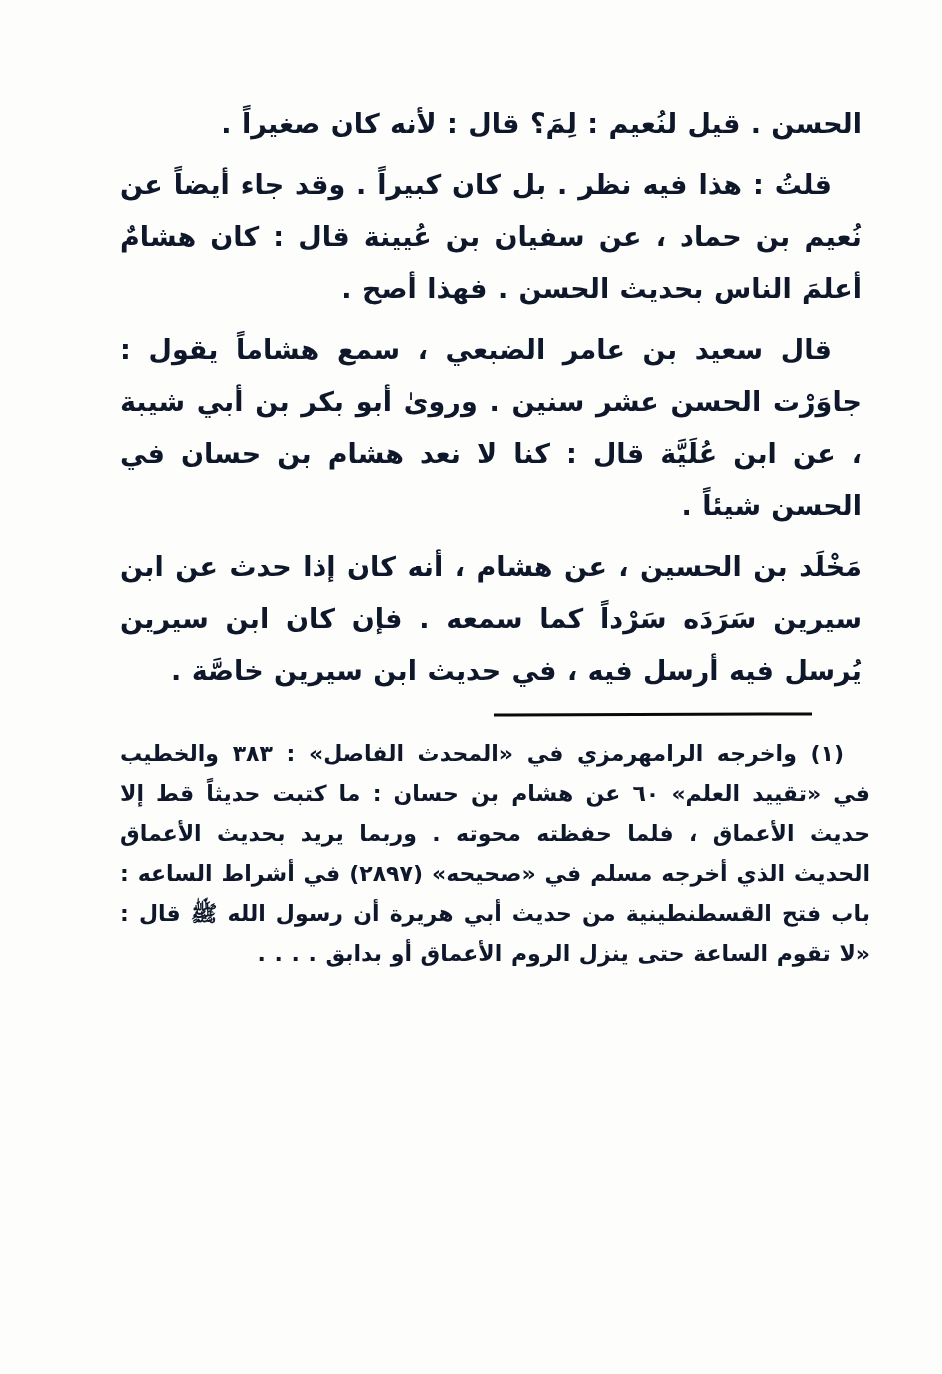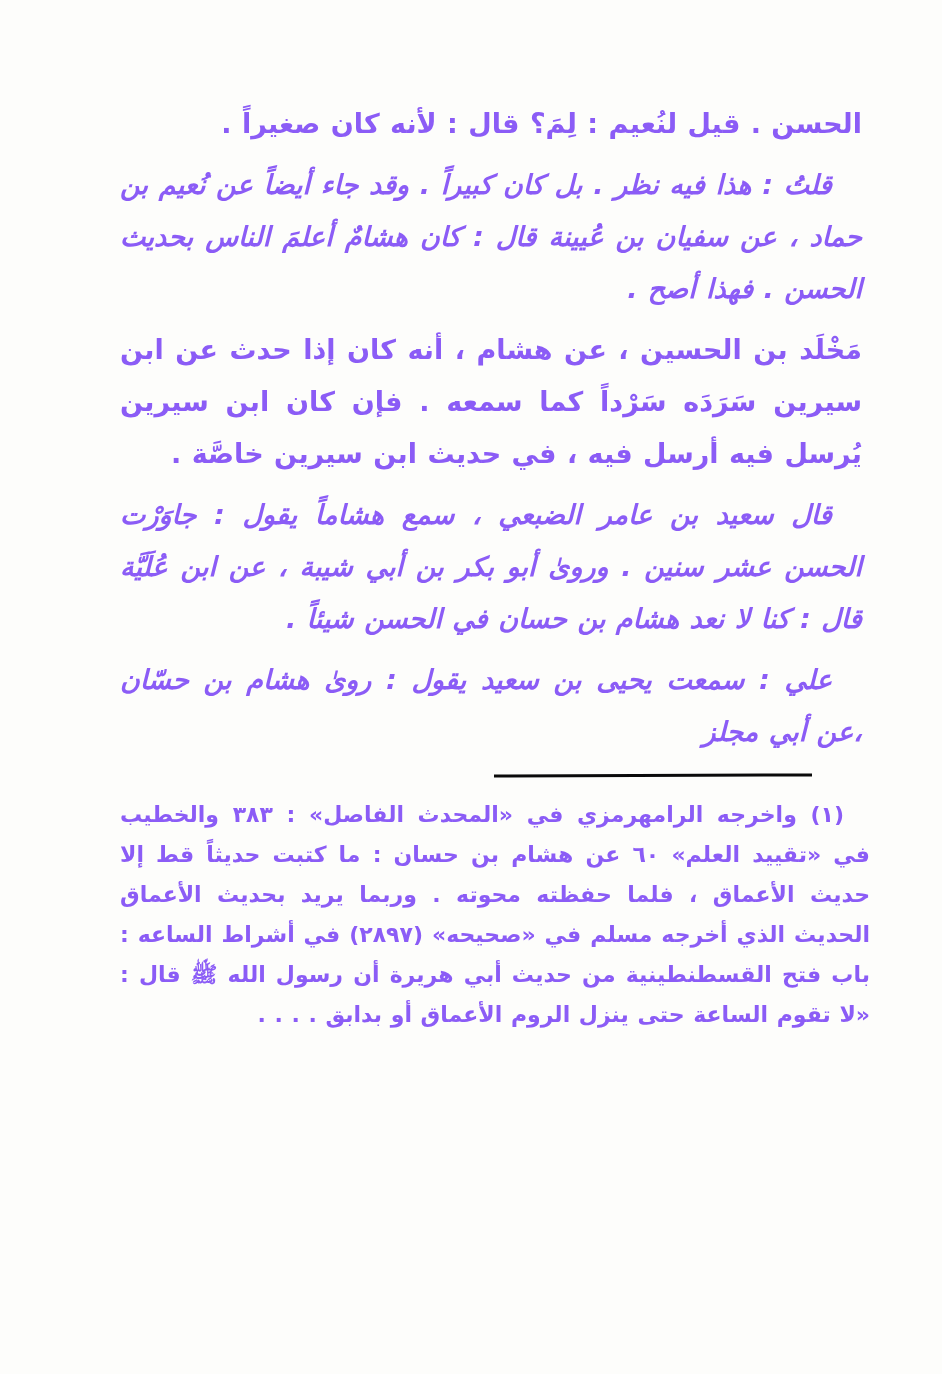--- a/index.html
+++ b/index.html
@@ -11,38 +11,37 @@
     height: 1374px;
     background: #f2f2f0;
     overflow: hidden;
     font-family: "DejaVu Sans", sans-serif;
   }
   .page {
     position: relative;
     width: 942px;
     height: 1374px;
     background: #fdfdfb;
-    color: #8b5cf6;
+    color: #0f172a;
     direction: rtl;
     box-sizing: border-box;
     padding: 98px 80px 0 120px;
   }
   .text-block {
     font-size: 27px;
     font-weight: bold;
     line-height: 52px;
     text-align: justify;
   }
   .para {
     margin: 0 0 9px 0;
     word-spacing: 1px;
   }
   .para.indent {
     text-indent: 30px;
-    font-style: italic;
   }
   .fn-ref {
     font-size: 16px;
     vertical-align: super;
     line-height: 0;
   }
   .footnote-sep {
     width: 318px;
     height: 3px;
     background: #0a0a0a;
@@ -65,27 +64,26 @@
 </head>
 <body>
 
 <div class="page">
 
   <main class="text-block">
     <p class="para">الحسن . قيل لنُعيم : لِمَ؟ قال : لأنه كان صغيراً .</p>
 
     <p class="para indent">قلتُ : هذا فيه نظر . بل كان كبيراً . وقد جاء أيضاً عن نُعيم بن حماد ، عن سفيان بن عُيينة قال : كان هشامٌ أعلمَ الناس بحديث الحسن . فهذا أصح .</p>
 
+    <p class="para indent">قال سعيد بن عامر الضبعي ، سمع هشاماً يقول : جاوَرْت الحسن عشر سنين . وروىٰ أبو بكر بن أبي شيبة ، عن ابن عُلَيَّة قال : كنا لا نعد هشام بن حسان في الحسن شيئاً .</p>
+
     <p class="para">مَخْلَد بن الحسين ، عن هشام ، أنه كان إذا حدث عن ابن سيرين سَرَدَه سَرْداً كما سمعه . فإن كان ابن سيرين يُرسل فيه أرسل فيه ، في حديث ابن سيرين خاصَّة .</p>
-
-    <p class="para indent">قال سعيد بن عامر الضبعي ، سمع هشاماً يقول : جاوَرْت الحسن عشر سنين . وروىٰ أبو بكر بن أبي شيبة ، عن ابن عُلَيَّة قال : كنا لا نعد هشام بن حسان في الحسن شيئاً .</p>
 
 
 
-    <p class="para indent">علي : سمعت يحيى بن سعيد يقول : روىٰ هشام بن حسّان ،عن أبي مجلز</p>
   </main>
 
   <div class="footnote-sep"></div>
 
   <section class="footnote-block">
     <p class="fn-para">(١) واخرجه الرامهرمزي في «المحدث الفاصل» : ٣٨٣ والخطيب في «تقييد العلم» ٦٠ عن هشام بن حسان : ما كتبت حديثاً قط إلا حديث الأعماق ، فلما حفظته محوته . وربما يريد بحديث الأعماق الحديث الذي أخرجه مسلم في «صحيحه» (٢٨٩٧) في أشراط الساعه : باب فتح القسطنطينية من حديث أبي هريرة أن رسول الله ﷺ قال : «لا تقوم الساعة حتى ينزل الروم الأعماق أو بدابق . . . .</p>
   </section>
 
 </div>
 

